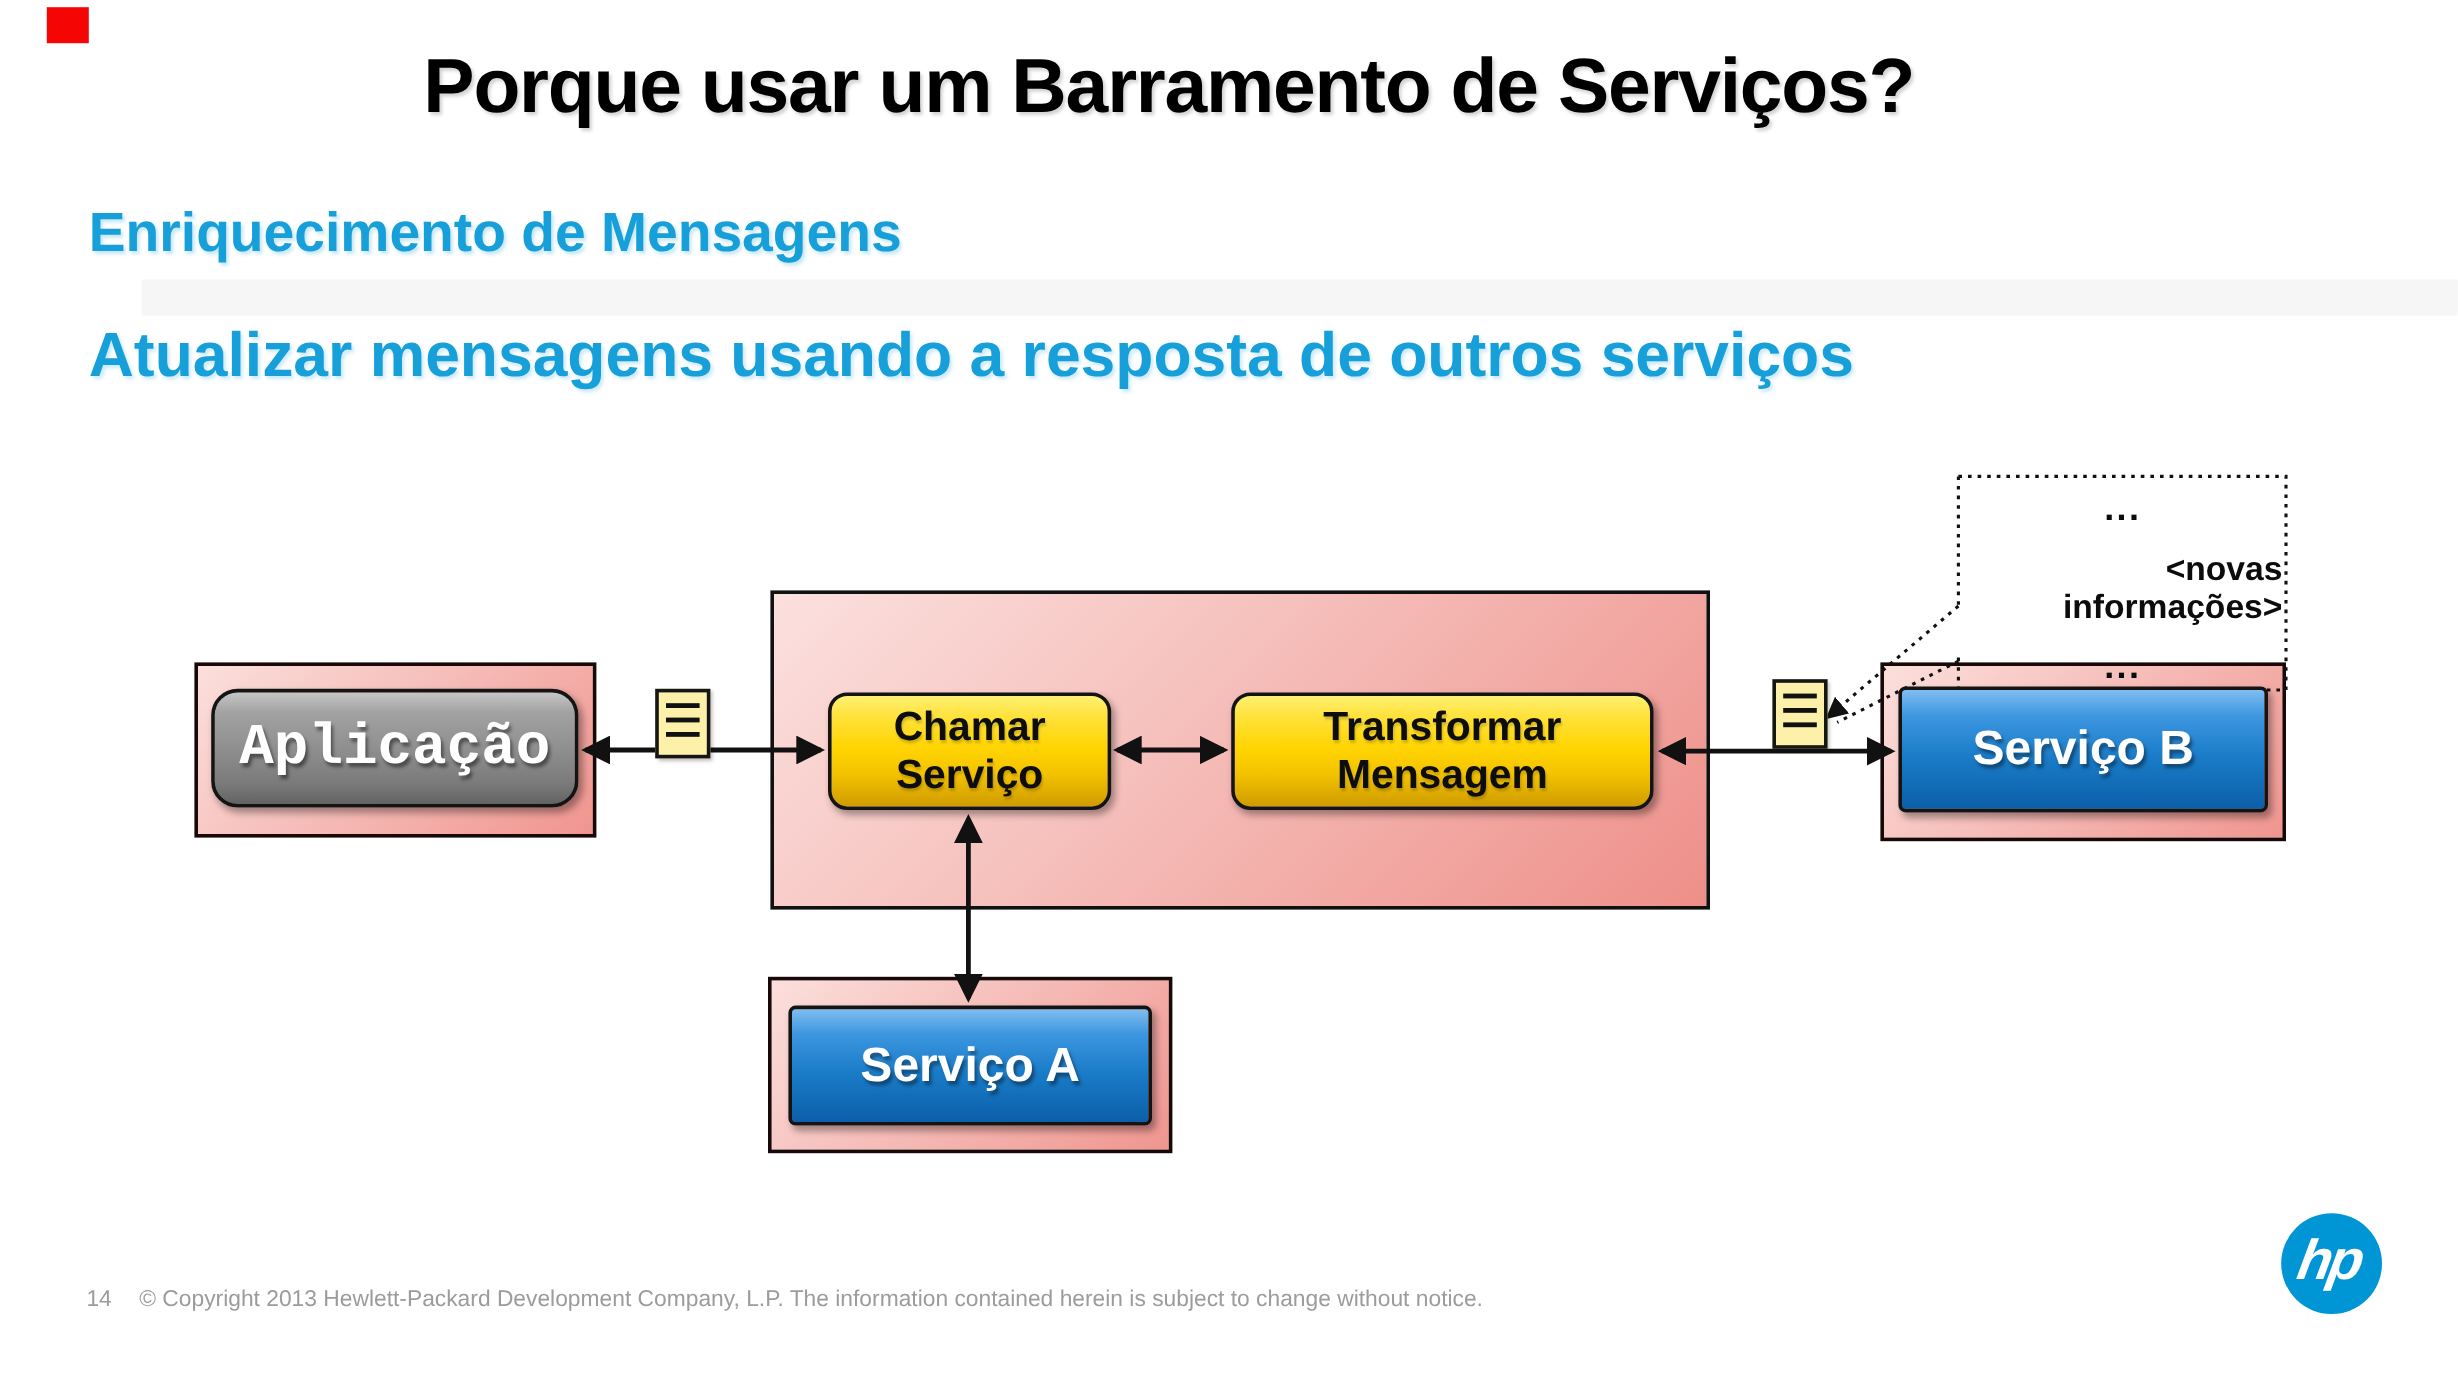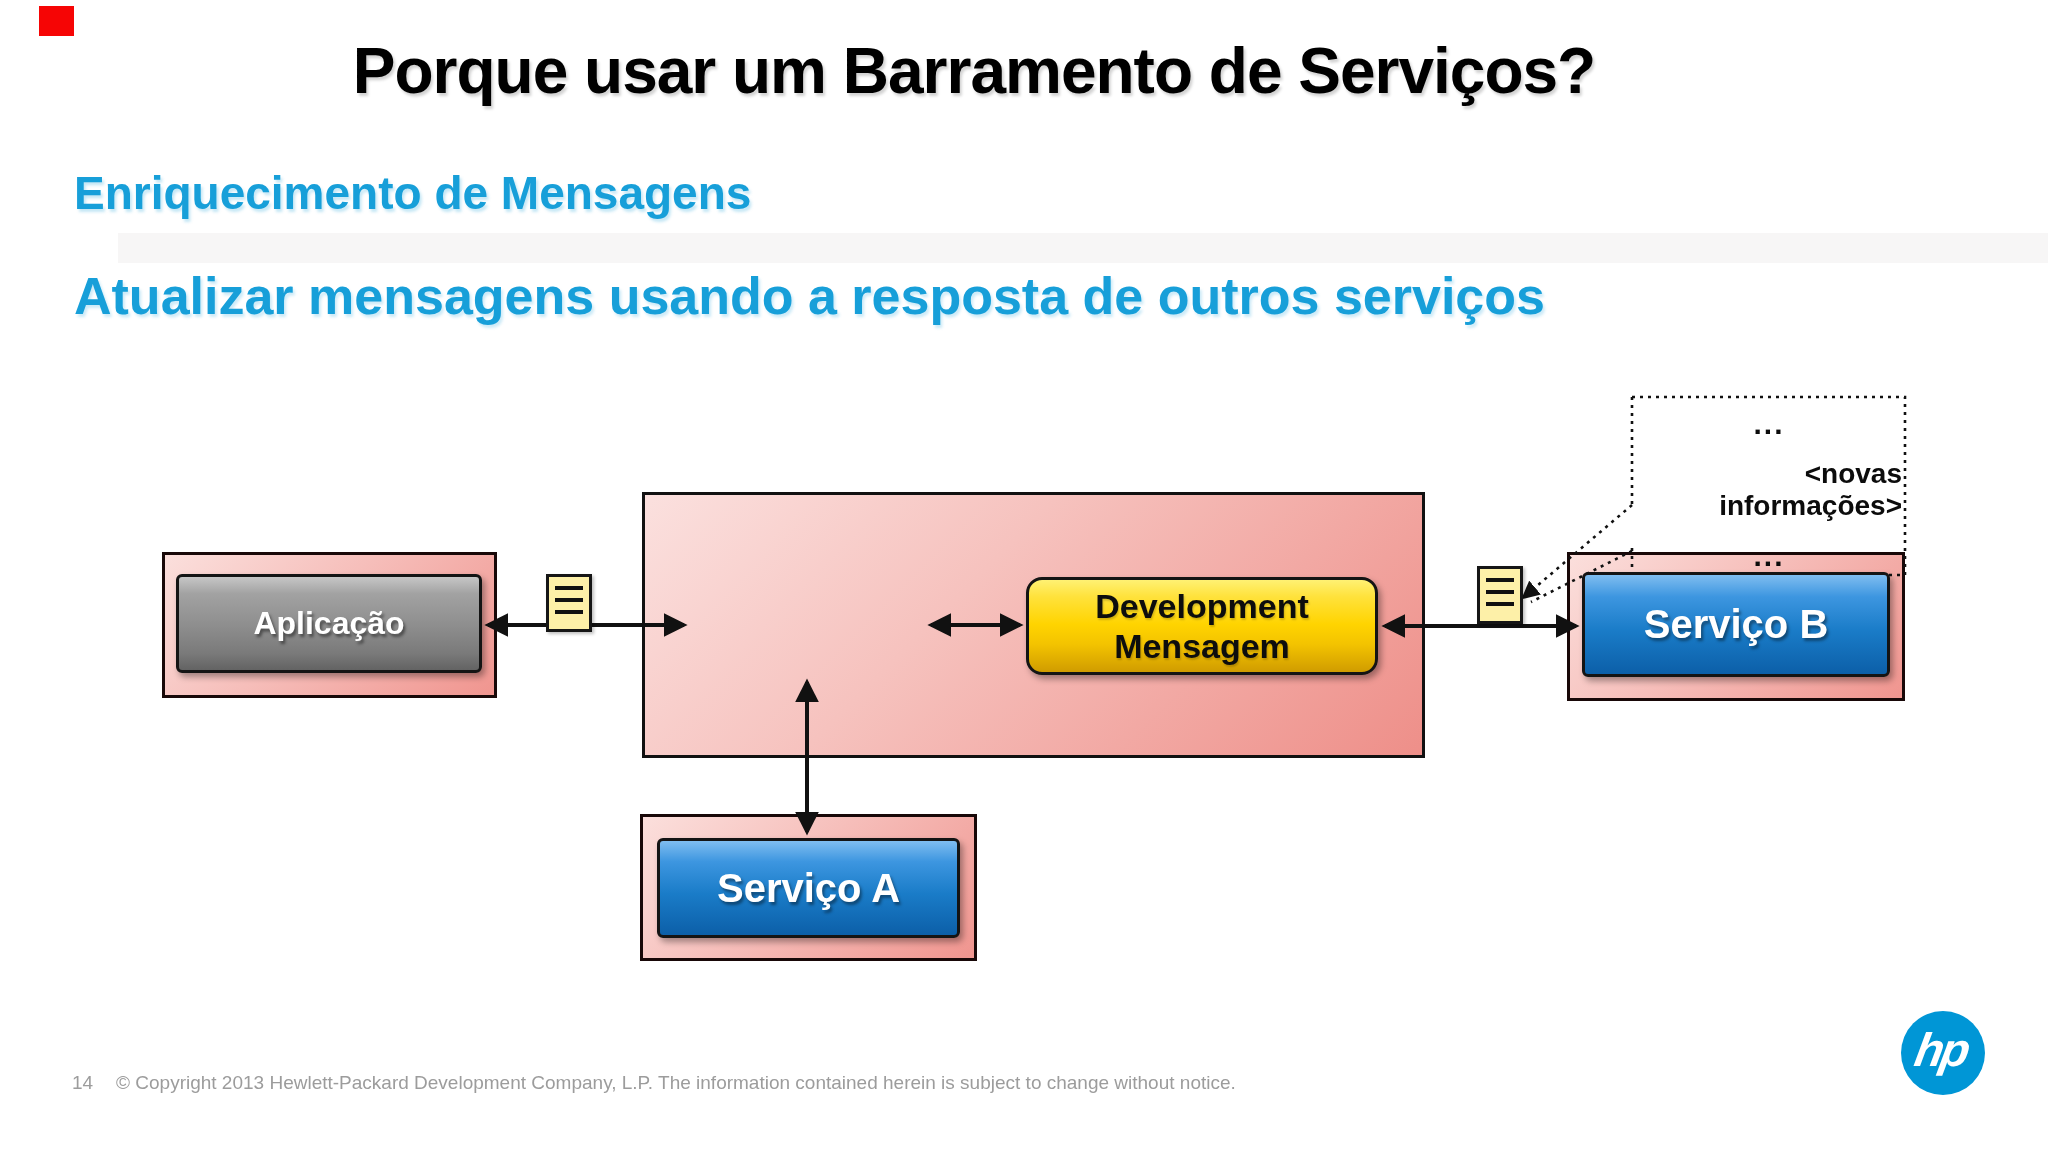--- a/index.html
+++ b/index.html
@@ -19,22 +19,22 @@
 
   .pinkwrap{border:3px solid #180808;
     background:linear-gradient(135deg,#fbdfdc 0%,#f6beba 45%,#f0958f 100%);}
   .bus{left:642px;top:492px;width:783px;height:266px;border:3px solid #111;
     background:linear-gradient(135deg,#fbe0de 0%,#f6c2be 40%,#ee8f89 100%);}
   .bus-title{left:642px;top:505px;width:783px;text-align:center;font-size:35px;font-weight:700;
     color:#0b0b0b;text-shadow:1px 2px 2px rgba(0,0,0,.2);}
 
   .btn{display:flex;align-items:center;justify-content:center;text-align:center;
     font-weight:700;border:3px solid #141414;box-shadow:3px 4px 6px rgba(0,0,0,.35);}
-  .btn-gray{border-radius:6px;color:#fff;font-size:32px;text-shadow:2px 3px 3px rgba(0,0,0,.45);
-    background:linear-gradient(180deg,#c6c6c6 0%,#a2a2a2 18%,#8e8e8e 52%,#7a7a7a 82%,#636363 100%);}
+  .btn-gray{border-radius:22px;color:#fff;font-size:48px;text-shadow:2px 3px 3px rgba(0,0,0,.45);
+    background:linear-gradient(180deg,#c6c6c6 0%,#a2a2a2 18%,#8e8e8e 52%,#7a7a7a 82%,#636363 100%);font-family:Liberation Mono, monospace;}
   .btn-yellow{border-radius:16px;color:#0d0d0d;font-size:34px;line-height:1.18;padding:0 10px;
     text-shadow:1px 2px 2px rgba(0,0,0,.18);
     background:linear-gradient(180deg,#fff173 0%,#ffe23c 18%,#ffd400 48%,#f3c300 70%,#d09c00 100%);}
   .btn-blue{border-radius:6px;color:#fff;font-size:40px;text-shadow:2px 3px 3px rgba(0,0,0,.4);
     background:linear-gradient(180deg,#7fbdf0 0%,#3d96e0 22%,#1a7cc8 56%,#0c5fa8 100%);}
 
   .app-wrap{left:162px;top:552px;width:335px;height:146px;}
   .app-btn{left:176px;top:574px;width:306px;height:99px;}
   .svca-wrap{left:640px;top:814px;width:337px;height:147px;}
   .svca-btn{left:657px;top:838px;width:303px;height:100px;}
@@ -103,22 +103,25 @@
       <line x1="1632" y1="397" x2="1632" y2="505"></line>
       <line x1="1632" y1="548" x2="1632" y2="575"></line>
       <line x1="1632" y1="505" x2="1524" y2="597" marker-end="url(#ahs)"></line>
       <line x1="1632" y1="551" x2="1531" y2="602"></line>
     </g>
   </svg>
 
   <div class="abs btn btn-gray app-btn">
     <span>Aplicação</span>
   </div>
+  <div class="abs btn btn-yellow call-btn">
+    <span>Chamar Serviço</span>
+  </div>
   <div class="abs btn btn-yellow transform-btn">
-    <span>Development Mensagem</span>
+    <span>Transformar Mensagem</span>
   </div>
   <div class="abs btn btn-blue svca-btn">
     <span>Serviço A</span>
   </div>
   <div class="abs btn btn-blue svcb-btn">
     <span>Serviço B</span>
   </div>
 
   <div class="abs note note-left">
       <i></i>

